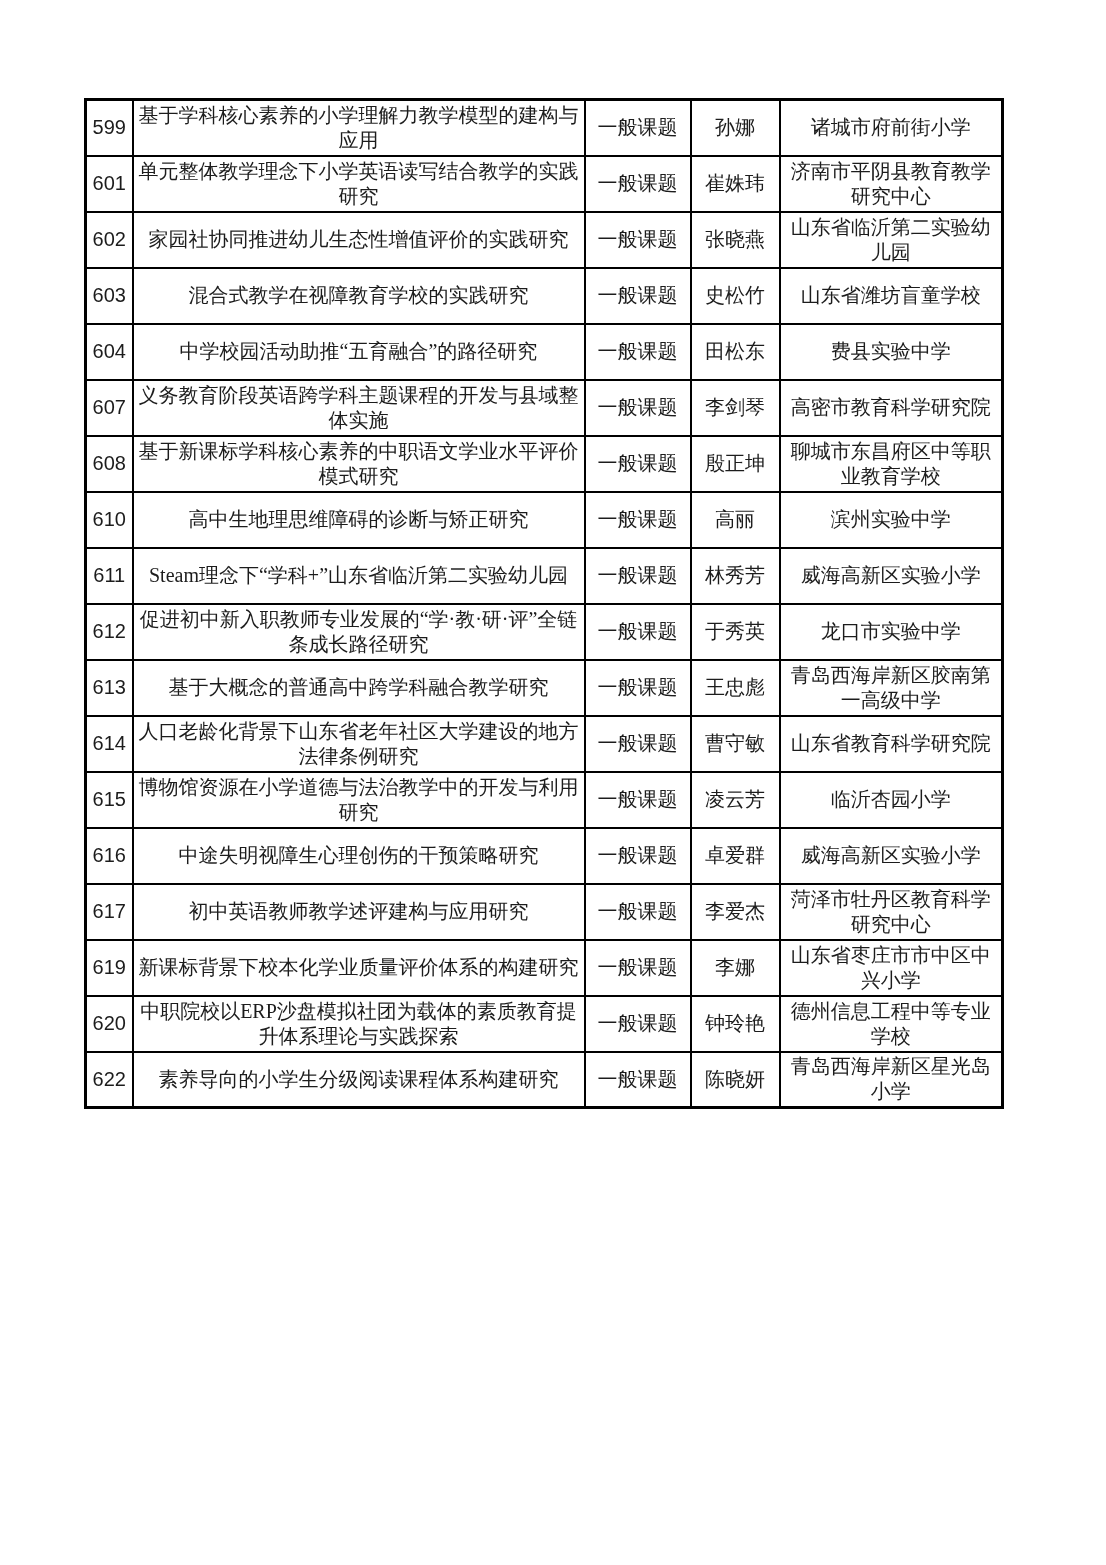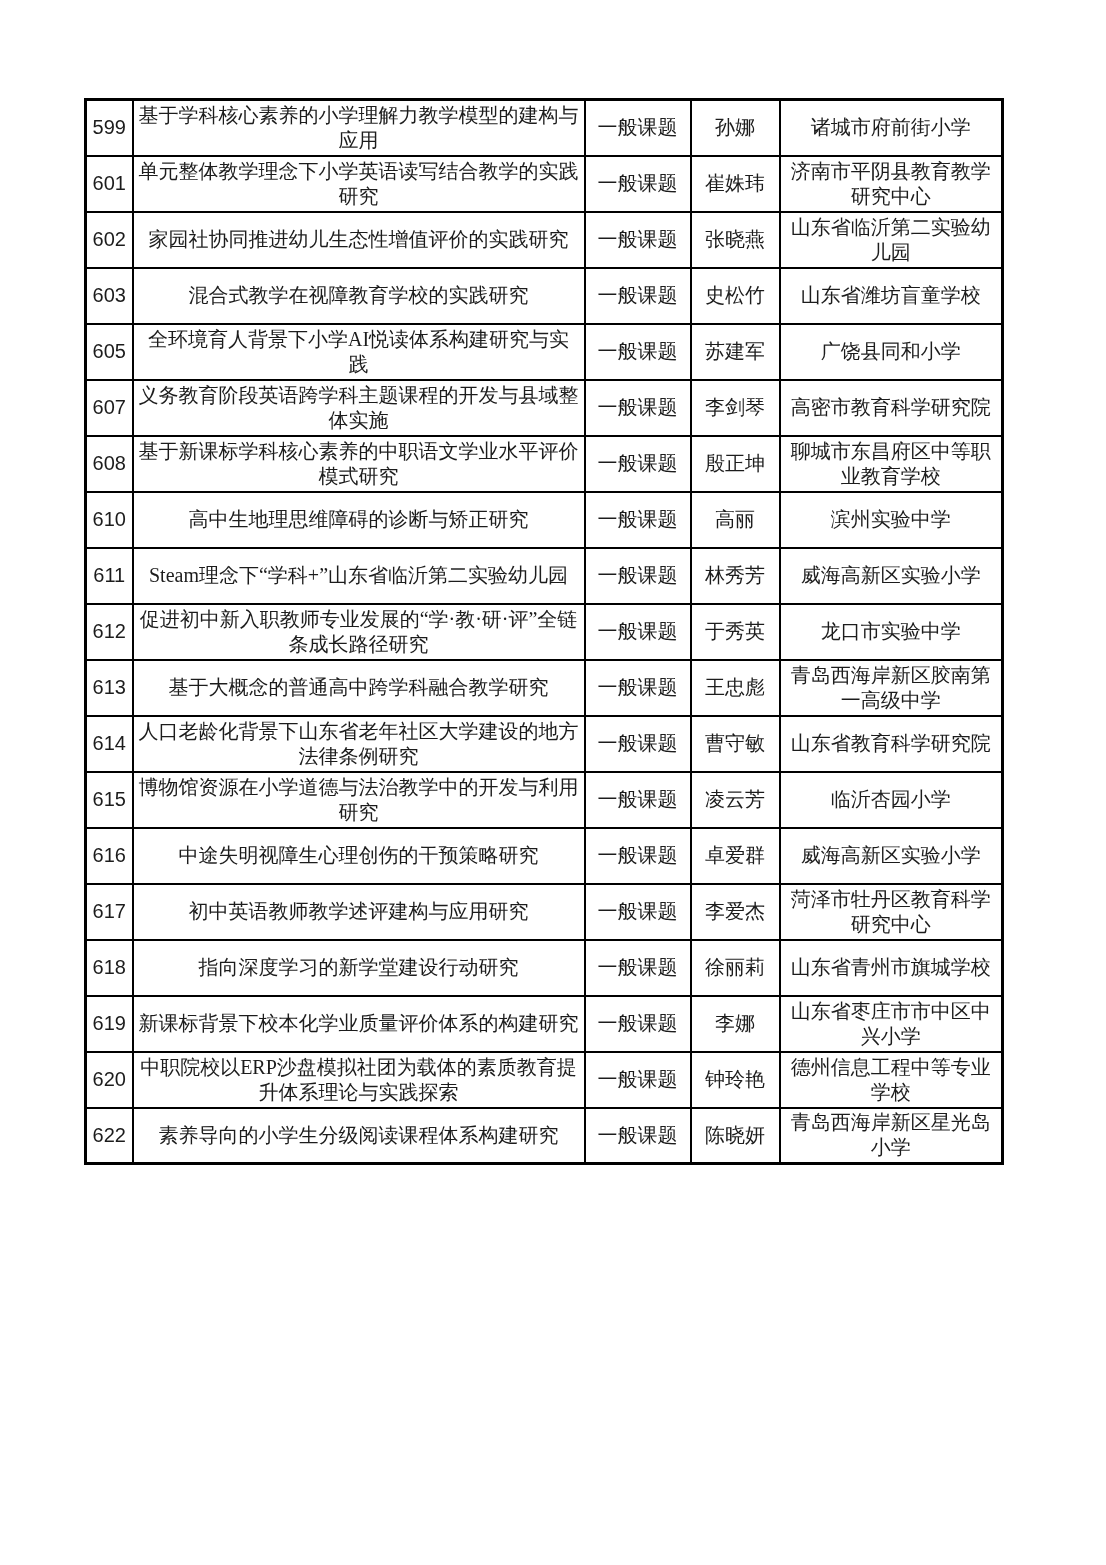--- a/index.html
+++ b/index.html
@@ -87,25 +87,25 @@
     <td class="c-inst">山东省临沂第二实验幼儿园</td>
   </tr>
         <tr>
     <td class="c-num">603</td>
     <td class="c-title">混合式教学在视障教育学校的实践研究</td>
     <td class="c-cat">一般课题</td>
     <td class="c-lead">史松竹</td>
     <td class="c-inst">山东省潍坊盲童学校</td>
   </tr>
         <tr>
-    <td class="c-num">605</td>
-    <td class="c-title">全环境育人背景下小学AI悦读体系构建研究与实践</td>
+    <td class="c-num">604</td>
+    <td class="c-title">中学校园活动助推“五育融合”的路径研究</td>
     <td class="c-cat">一般课题</td>
-    <td class="c-lead">苏建军</td>
-    <td class="c-inst">广饶县同和小学</td>
+    <td class="c-lead">田松东</td>
+    <td class="c-inst">费县实验中学</td>
   </tr>
         <tr>
     <td class="c-num">607</td>
     <td class="c-title">义务教育阶段英语跨学科主题课程的开发与县域整体实施</td>
     <td class="c-cat">一般课题</td>
     <td class="c-lead">李剑琴</td>
     <td class="c-inst">高密市教育科学研究院</td>
   </tr>
         <tr>
     <td class="c-num">608</td>
@@ -164,27 +164,20 @@
     <td class="c-inst">威海高新区实验小学</td>
   </tr>
         <tr>
     <td class="c-num">617</td>
     <td class="c-title">初中英语教师教学述评建构与应用研究</td>
     <td class="c-cat">一般课题</td>
     <td class="c-lead">李爱杰</td>
     <td class="c-inst">菏泽市牡丹区教育科学研究中心</td>
   </tr>
         <tr>
-    <td class="c-num">618</td>
-    <td class="c-title">指向深度学习的新学堂建设行动研究</td>
-    <td class="c-cat">一般课题</td>
-    <td class="c-lead">徐丽莉</td>
-    <td class="c-inst">山东省青州市旗城学校</td>
-  </tr>
-        <tr>
     <td class="c-num">619</td>
     <td class="c-title">新课标背景下校本化学业质量评价体系的构建研究</td>
     <td class="c-cat">一般课题</td>
     <td class="c-lead">李娜</td>
     <td class="c-inst">山东省枣庄市市中区中兴小学</td>
   </tr>
         <tr>
     <td class="c-num">620</td>
     <td class="c-title">中职院校以ERP沙盘模拟社团为载体的素质教育提升体系理论与实践探索</td>
     <td class="c-cat">一般课题</td>

